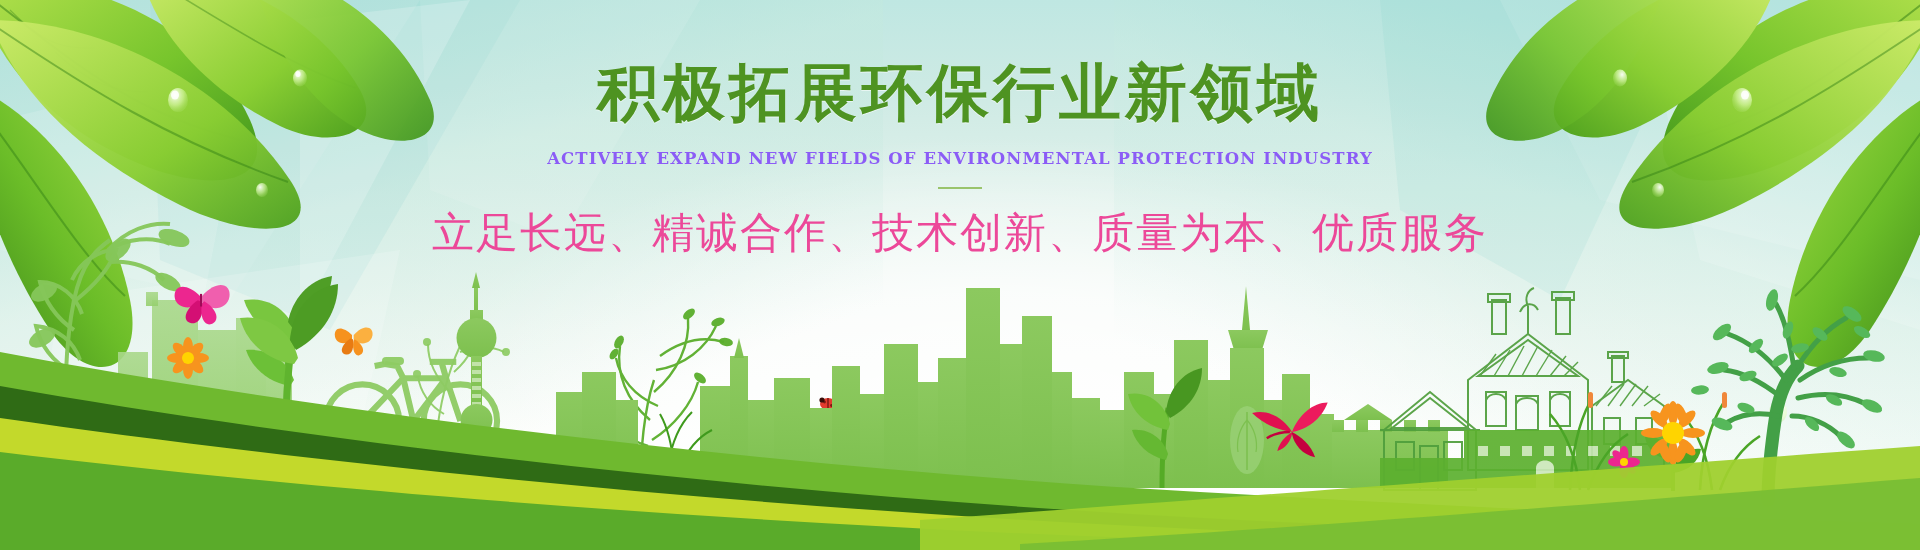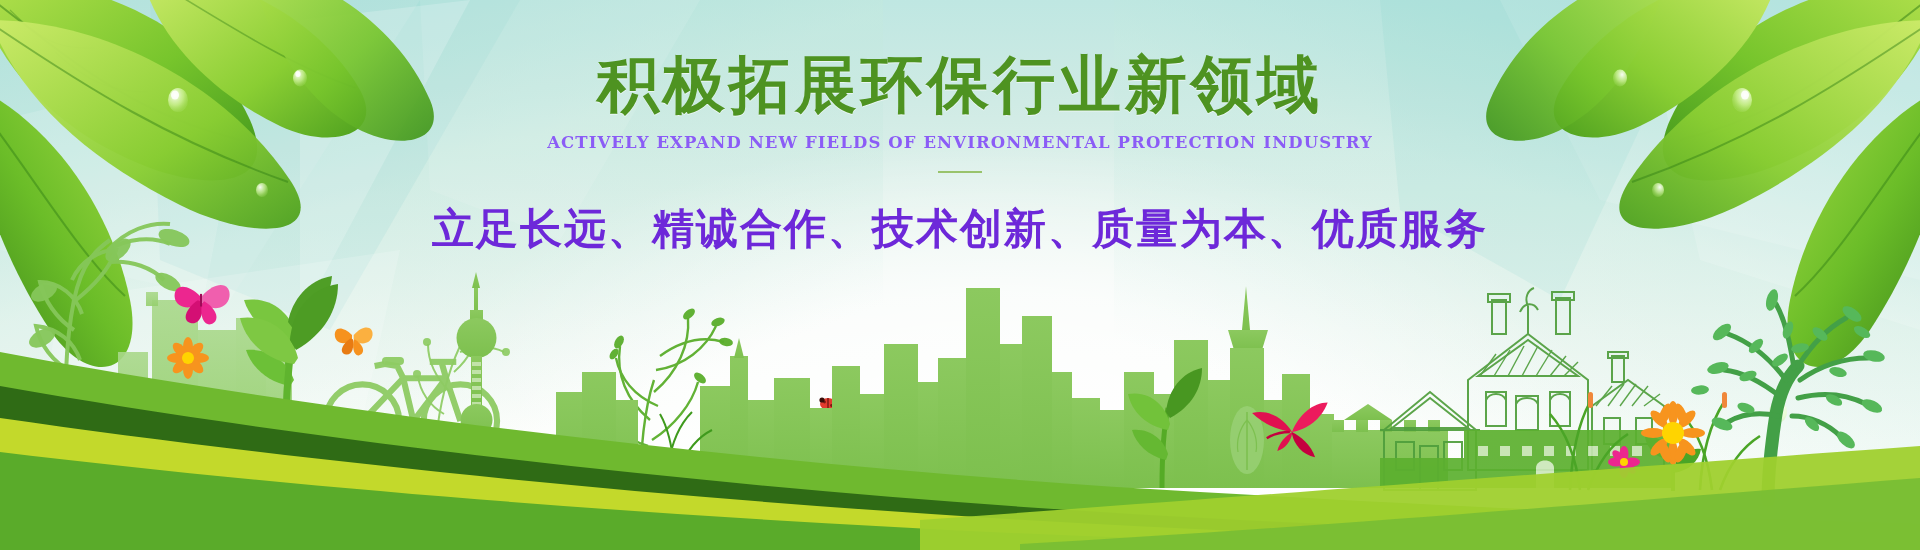--- a/index.html
+++ b/index.html
@@ -34,21 +34,21 @@
   
   .layer{position:absolute;left:0;top:0;width:1920px;height:550px;}
 
   
   .text-block{
     position:absolute;left:0;top:0;width:1920px;
     text-align:center;
     z-index:40;
   }
   .title-cn{
-    margin:0;
+    margin:8px;
     padding-top:52px;
     font-family:"DejaVu Serif","Liberation Serif",serif;
     font-weight:700;
     font-size:62px;
     letter-spacing:4px;
     color:#4e9321;
     line-height:1.05;
     text-shadow:0 1px 0 rgba(255,255,255,.55);
   }
   .title-en{
@@ -60,27 +60,27 @@
     letter-spacing:1.1px;
     color:#8b5cf6;
   }
   .divider{
     margin:19px auto 0;
     width:44px;height:2px;
     background:#8cbb55;
     opacity:.85;
   }
   .tagline-cn{
-    margin:12px;
+    margin:0;
     padding-top:20px;
     font-family:"DejaVu Serif","Liberation Serif",serif;
-    font-weight:700;
+    font-weight:400;
     font-size:42px;
     letter-spacing:2px;
-    color:#6d28d9;
+    color:#ec4899;
     line-height:1.15;
   }
 </style>
 </head>
 <body>
 
 <div id="banner">
 
   <div class="sky"></div>
   <div class="sky-tint-left"></div>

